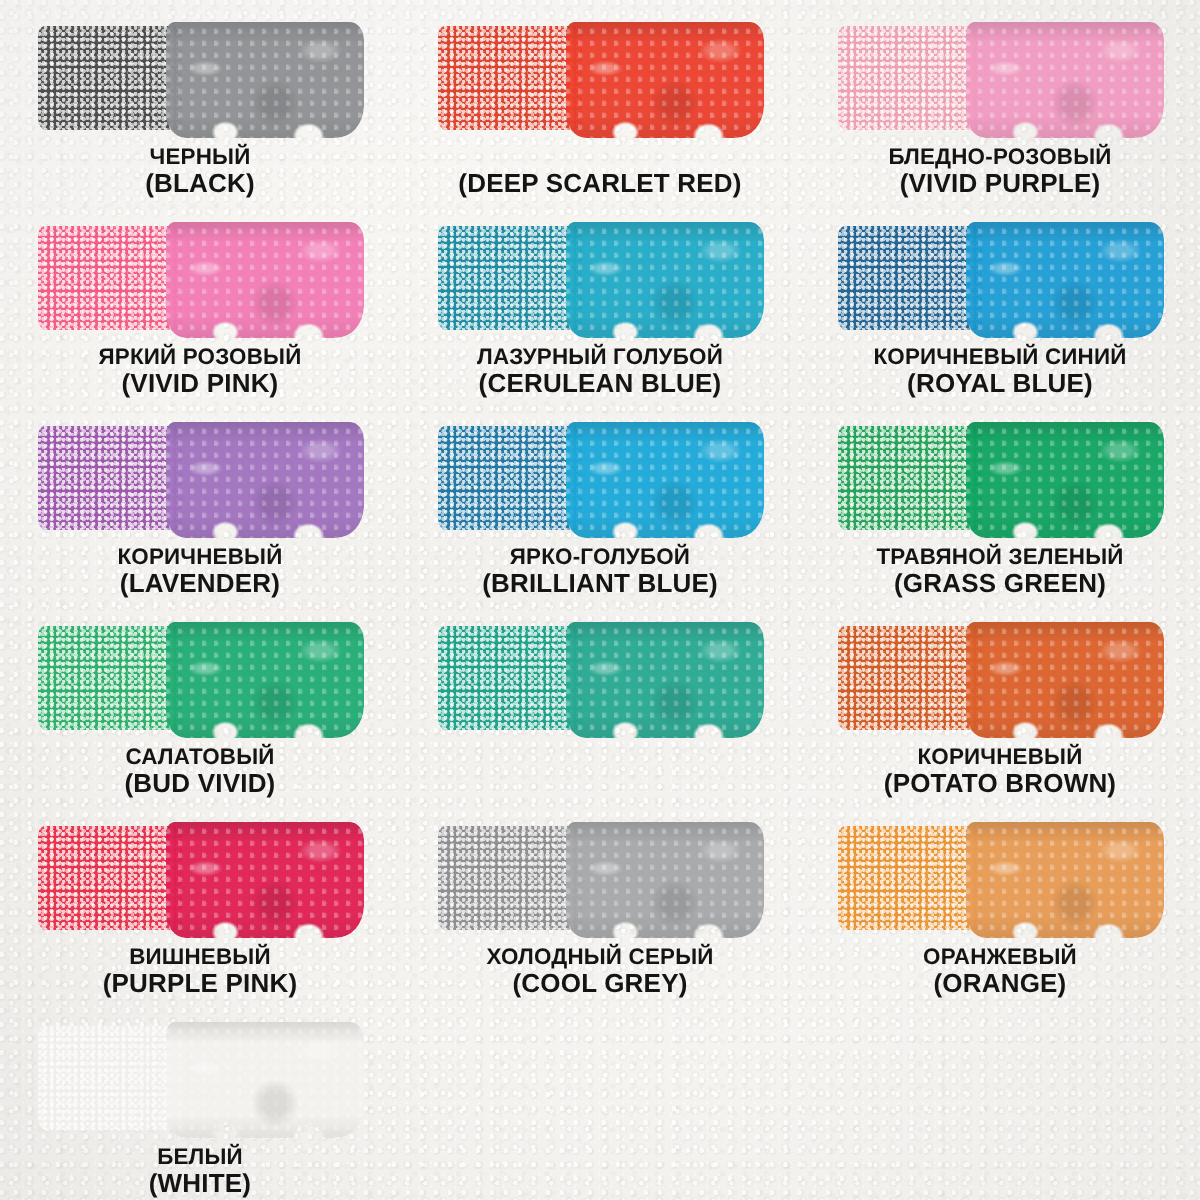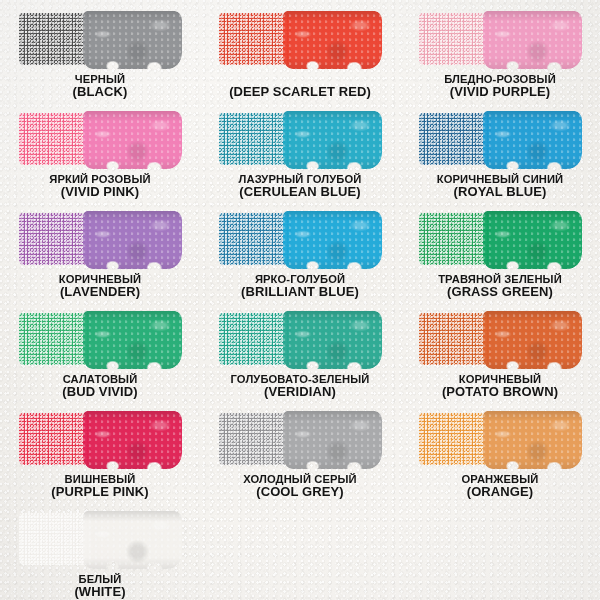--- a/index.html
+++ b/index.html
@@ -291,24 +291,20 @@
         <div class="swatch-labels">
           <span class="label-ru">САЛАТОВЫЙ</span>
           <span class="label-en">(BUD VIVID)</span>
         </div>
       </div>
       <div class="swatch-cell">
         <div class="swatch-mark">
           <div class="mark-dry" style="background-color: rgb(29, 159, 135);"></div>
           <div class="mark-wet" style="background-color: rgb(42, 167, 145);"></div>
         </div>
-        <div class="swatch-labels">
-          <span class="label-ru">ГОЛУБОВАТО-ЗЕЛЕНЫЙ</span>
-          <span class="label-en">(VERIDIAN)</span>
-        </div>
       </div>
       <div class="swatch-cell">
         <div class="swatch-mark">
           <div class="mark-dry" style="background-color: rgb(207, 90, 36);"></div>
           <div class="mark-wet" style="background-color: rgb(217, 96, 44);"></div>
         </div>
         <div class="swatch-labels">
           <span class="label-ru">КОРИЧНЕВЫЙ</span>
           <span class="label-en">(POTATO BROWN)</span>
         </div>

